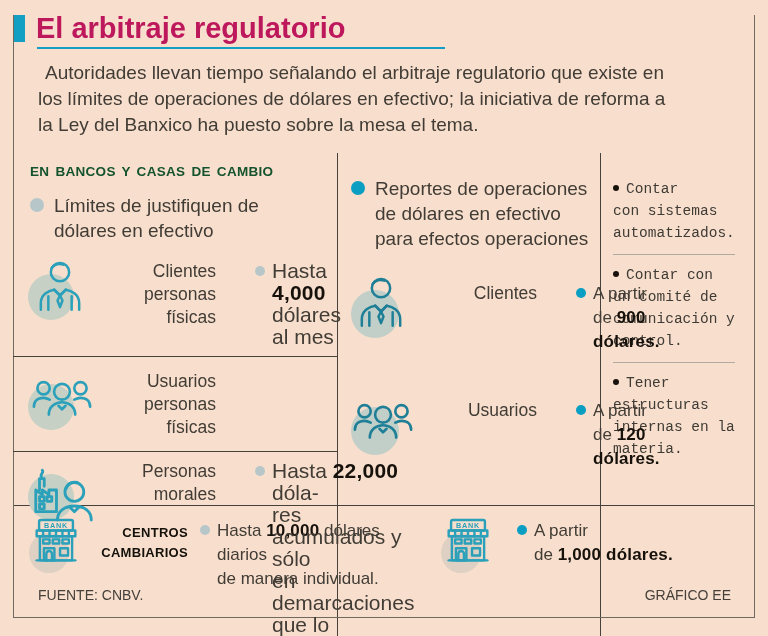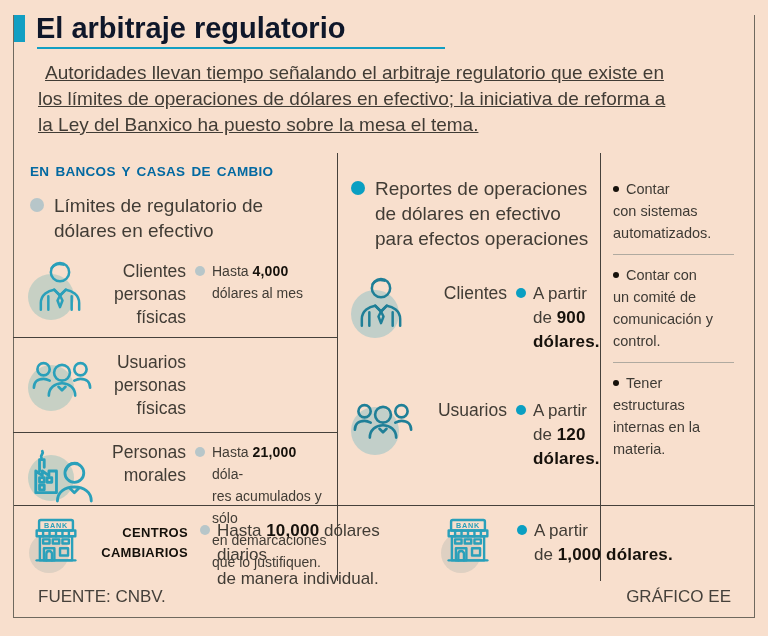--- a/index.html
+++ b/index.html
@@ -12,73 +12,73 @@
     overflow:hidden;
   }
   
   .frame{
     position:absolute;left:13px;top:15px;width:740px;height:602px;
     border:1px solid #6f695e;border-top:none;pointer-events:none;
   }
   
   .hdr{padding:13px 0 0 14px;display:flex;align-items:flex-start;}
   .title-bar{width:11px;height:27px;background:#129fc3;display:inline-block;margin-top:2px;}
-  h1{margin:0 0 0 11px;font-size:29px;line-height:30px;font-weight:bold;color:#0f172a;letter-spacing:0;}
+  h1{margin:0 0 0 11px;font-size:29px;line-height:30px;font-weight:bold;color:#be185d;letter-spacing:0;}
   .title-underline{margin:4px 0 0 37px;width:408px;height:2px;background:#129fc3;}
   .intro{
     margin:11px 38px 0 38px;font-size:19px;line-height:26px;color:#413c35;
-    white-space:pre-line;text-indent:7px;text-decoration:underline;
+    white-space:pre-line;text-indent:7px;
   }
   
   .columns{
     margin:15px 14px 0 13px;height:352px;
     display:grid;grid-template-columns:325px 263px 1fr;
   }
   .col{box-sizing:border-box;}
   .c1{border-right:1px solid #46413b;padding:10px 8px 0 17px;}
   .c2{border-right:1px solid #46413b;padding:10px 6px 0 13px;}
   .c3{padding:8px 4px 0 12px;}
-  .col-h{margin:0;font-size:13.5px;font-weight:bold;color:#0369a1;line-height:17px;
+  .col-h{margin:0;font-size:13.5px;font-weight:bold;color:#14532d;line-height:17px;
          letter-spacing:.3px;word-spacing:2px;white-space:pre-line;}
   .lead{display:flex;gap:10px;margin-top:13px;}
   .lead-text{font-size:19px;line-height:25px;white-space:pre-line;}
   .dot{border-radius:50%;flex:none;display:inline-block;}
   .dot-lead{width:14px;height:14px;margin-top:5px;}
   .dot-sm{width:10px;height:10px;margin-top:6px;}
   .gray{background:#b7c6c9;}
   .teal{background:#0a9fc2;}
   
   .rows{margin-top:8px;}
-  .row{display:flex;align-items:flex-start;position:relative;padding:7px 0 8px 0;}
+  .row{display:flex;align-items:flex-start;position:relative;padding:7px 0 8px 0;gap:30px;}
   .c1 .row + .row::before{content:"";position:absolute;left:-17px;right:-8px;top:0;height:1px;background:#46413b;}
   .row-label{white-space:pre-line;text-align:right;font-size:17.5px;line-height:23px;color:#413c35;}
   .c1 .row-label{width:82px;flex:none;margin-top:2px;}
   .c2 .row-label{width:72px;flex:none;margin-top:8px;}
   .row-value{display:flex;gap:7px;padding-left:9px;margin-top:2px;}
   .c2 .row-value{margin-top:8px;}
-  .segs{white-space:pre-line;font-size:14px;line-height:22px;color:#413c35;}
+  .segs{white-space:pre-line;font-size:21px;line-height:22px;color:#413c35;}
   .segs b{color:#16110b;letter-spacing:.2px;}
   .c2 .segs{font-size:17px;line-height:24px;}
   .c1 .rows .row:nth-child(2){padding-top:12px;padding-bottom:12px;}
   .c2 .row:first-child{margin-top:16px;}
   .c2 .row + .row{margin-top:22px;}
   
   .icon-wrap{position:relative;flex:none;text-align:center;}
   .c1 .icon-wrap{width:74px;height:66px;}
   .c2 .icon-wrap{width:84px;height:66px;}
   .icon-wrap svg{position:relative;display:block;}
   .blob{position:absolute;border-radius:50%;background:#c7d0c4;}
   .c1 .blob{width:46px;height:46px;left:-2px;top:16px;}
   .c2 .blob{width:48px;height:48px;left:0px;top:16px;background:#c2cfc9;}
   .c2 svg{stroke:#1f7f97;}
   
   .c3 .col-h{font-size:11.5px;font-weight:normal;color:#8a857c;line-height:16.5px;
              letter-spacing:.2px;word-spacing:1px;}
   .ob-items{margin-top:8px;}
-  .ob-item{padding:9px 0 10px 0;margin-right:16px;font-size:14.5px;line-height:22px;color:#3e3a34;}
+  .ob-item{padding:9px 0 10px 0;margin-right:16px;font-size:14.5px;line-height:22px;color:#3e3a34;font-family:Liberation Mono, monospace;}
   .ob-item + .ob-item{border-top:1px solid #b0aaa0;}
   .ob-dot{display:inline-block;width:6px;height:6px;border-radius:50%;background:#16110b;
           margin:0 7px 2px 0;vertical-align:middle;}
   .ob-text{white-space:pre-line;}
   
   .bottom{
     margin:0 14px 0 13px;border-top:1px solid #46413b;
     display:flex;align-items:flex-start;height:70px;padding-top:7px;box-sizing:content-box;
   }
   .centro{display:flex;align-items:flex-start;}
@@ -87,21 +87,21 @@
   .centro .icon-wrap{width:66px;height:62px;}
   .centro .blob{width:40px;height:40px;left:2px;top:20px;background:#cfc8bb;opacity:.65;}
   .centro-label{width:95px;flex:none;text-align:right;font-size:13px;font-weight:bold;color:#14100a;
                 line-height:20px;white-space:pre-line;letter-spacing:.3px;margin-top:10px;}
   .centro-right .centro-label{width:84px;}
   .centro-value{display:flex;gap:7px;padding-left:12px;margin-top:6px;}
   .centro-value .segs{font-size:17px;line-height:24px;}
   
   .footer{
     margin:4px 14px 0 13px;display:flex;justify-content:space-between;
-    padding:0 23px 0 25px;font-size:17px;color:#45403a;
+    padding:0 23px 0 25px;font-size:14px;color:#45403a;
   }
 </style>
 </head>
 <body>
 
 <div class="page">
   <div class="frame"></div>
 
   <div class="hdr">
     <span class="title-bar"></span>
@@ -111,21 +111,21 @@
 
   <p class="intro">Autoridades llevan tiempo señalando el arbitraje regulatorio que existe en
 los límites de operaciones de dólares en efectivo; la iniciativa de reforma a
 la Ley del Banxico ha puesto sobre la mesa el tema.</p>
 
   <div class="columns">
     <section class="col c1">
       <h2 class="col-h">EN BANCOS Y CASAS DE CAMBIO</h2>
       <div class="lead">
         <span class="dot dot-lead gray"></span>
-        <div class="lead-text">Límites de regulatorio de
+        <div class="lead-text">Límites de justifiquen de
 dólares en efectivo</div>
       </div>
       <div class="rows" id="col1-rows">
           <div class="row">
             <div class="icon-wrap">
               <span class="blob"></span>
               <svg width="60" height="60" viewBox="0 0 72 72" fill="none" stroke="#2aa0ba" stroke-width="3" stroke-linecap="round" stroke-linejoin="round">
       <circle cx="36" cy="17" r="11"></circle>
       <path d="M26 12c3-4 8-6 14-4"></path>
       <path d="M13 62v-8c0-10 9-15 16-16l7 7 7-7c7 1 16 6 16 16v8"></path>
@@ -172,21 +172,21 @@
       <circle cx="47" cy="36" r="10"></circle>
       <path d="M38 33c2-6 6-8 12-7"></path>
       <path d="M29 66c0-10 8-15 18-15s18 5 18 15"></path>
       <path d="M42 52l5 5 5-5"></path>
     </svg>
             </div>
             <div class="row-label">Personas
 morales</div>
             <div class="row-value">
               <span class="dot dot-sm gray"></span>
-              <div class="segs"><span>Hasta </span><b>21,000</b><span> dóla-
+              <div class="segs"><span>Hasta </span><b>22,000</b><span> dóla-
 res acumulados y sólo
 en demarcaciones
 que lo justifiquen.</span></div>
             </div>
           </div>
         </div>
     </section>
 
     <section class="col c2">
       <div class="lead">

